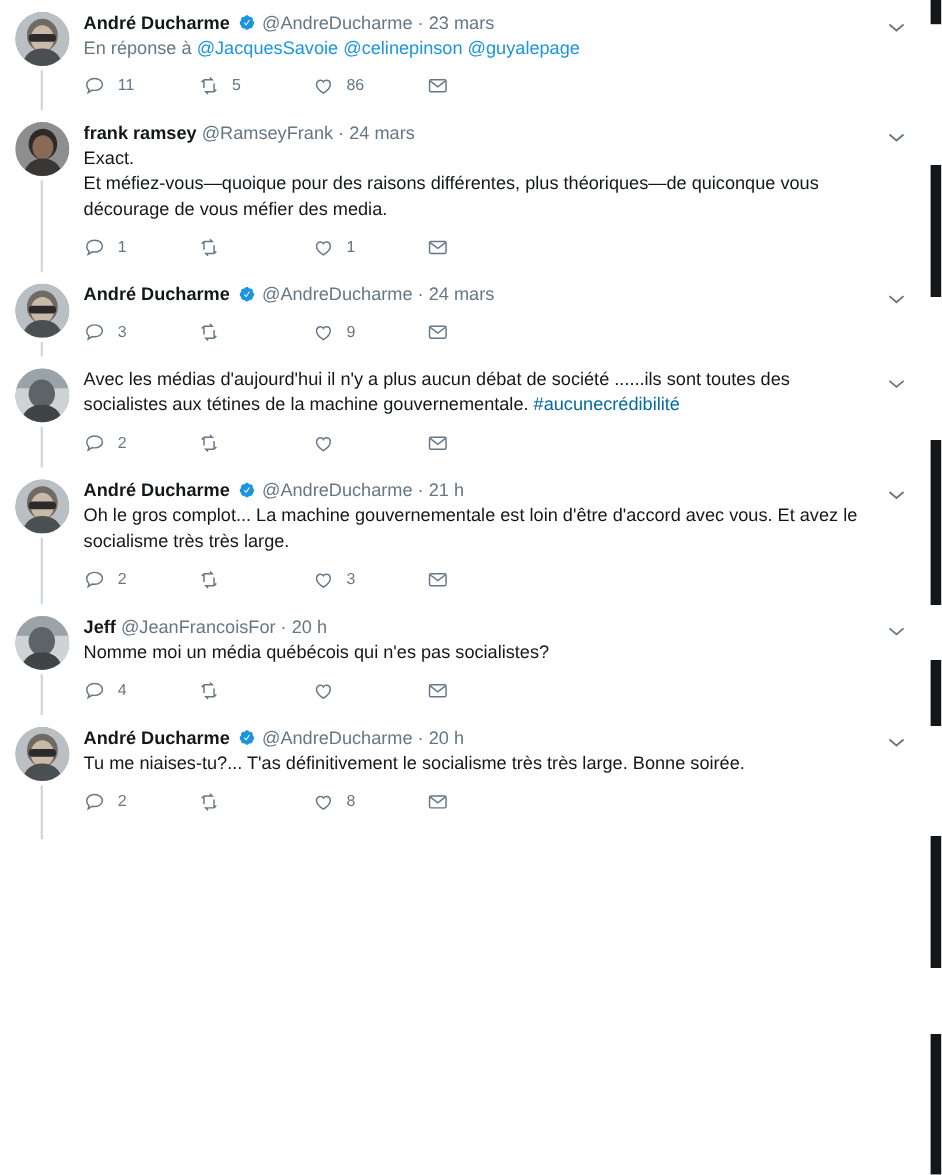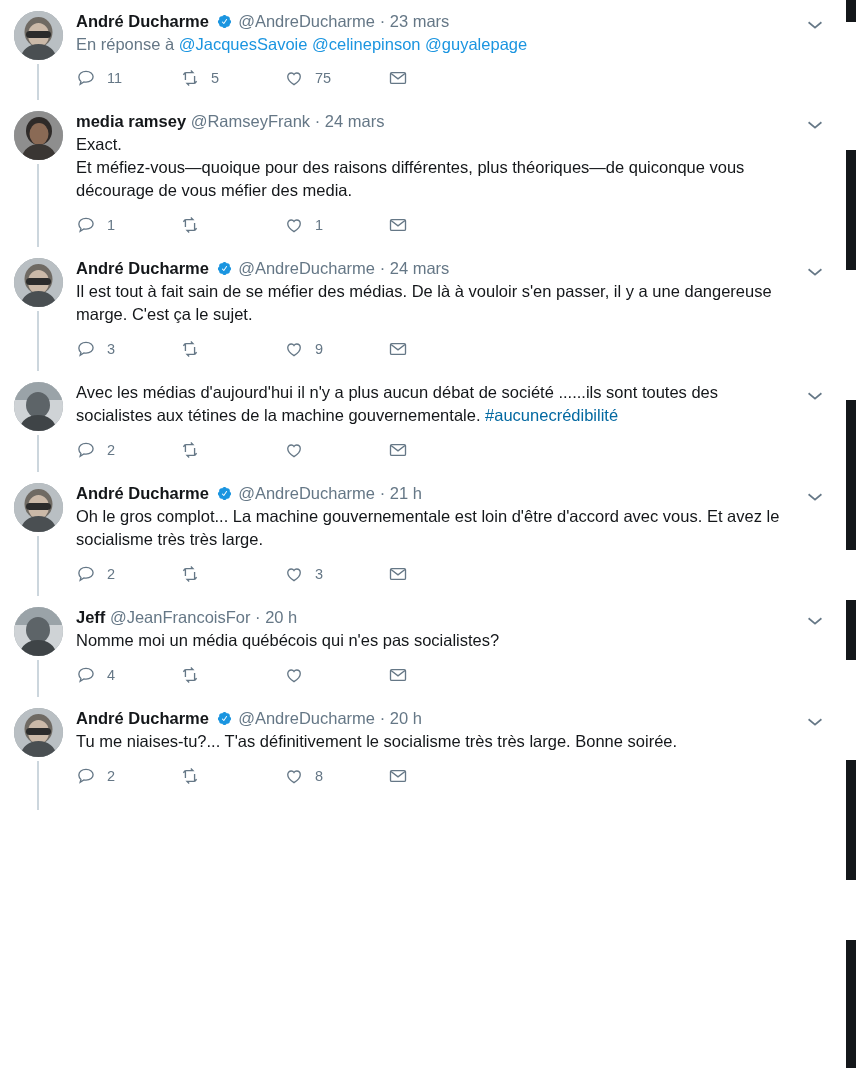--- a/index.html
+++ b/index.html
@@ -177,21 +177,21 @@
                 </svg>
               </span>
             <span class="cnt">5</span>
           </div>
           <div class="action">
             <span>
                 <svg viewBox="0 0 24 24" width="20" height="20">
                   <path fill="none" stroke="#657786" stroke-width="1.6" d="M12 20s-7.5-4.6-7.5-9.4C4.5 7.9 6.4 6 8.8 6c1.5 0 2.6.8 3.2 1.8C12.6 6.8 13.7 6 15.2 6c2.4 0 4.3 1.9 4.3 4.6C19.5 15.4 12 20 12 20z"></path>
                 </svg>
               </span>
-            <span class="cnt">75</span>
+            <span class="cnt">86</span>
           </div>
           <div class="action">
             <span>
                 <svg viewBox="0 0 24 24" width="20" height="20">
                   <rect x="3" y="5.5" width="18" height="13" rx="1.5" fill="none" stroke="#657786" stroke-width="1.6"></rect>
                   <path d="M3.6 6.6L12 13l8.4-6.4" fill="none" stroke="#657786" stroke-width="1.6"></path>
                 </svg>
               </span>
           </div>
         </div>
@@ -210,21 +210,21 @@
             <rect width="49" height="49" fill="#8e8e8e"></rect>
             <ellipse cx="25" cy="20" rx="13" ry="14" fill="#2e2a28"></ellipse>
             <ellipse cx="25" cy="23" rx="9.5" ry="11" fill="#8a6a55"></ellipse>
             <path d="M7 49c2-11 9-16 18-16s16 5 18 16z" fill="#3a3633"></path>
           </svg>
         </div>
         <div class="thread-line"></div>
       </div>
       <div class="body">
         <div class="namerow">
-          <span class="fullname">media ramsey</span>
+          <span class="fullname">frank ramsey</span>
           <span class="handle">@RamseyFrank</span>
           <span class="dot">·</span>
           <span class="time">24 mars</span>
         </div>
         <div class="text">Exact.
 Et méfiez-vous—quoique pour des raisons différentes, plus théoriques—de quiconque vous décourage de vous méfier des media.</div>
         <div class="actions">
           <div class="action">
             <span>
                 <svg viewBox="0 0 24 24" width="20" height="20">
@@ -285,21 +285,20 @@
           <span class="fullname">André Ducharme</span>
           <span class="verified">
             <svg viewBox="0 0 24 24" width="15" height="15">
                 <path fill="#1b95e0" d="M22.5 12.5c0-1.58-.875-2.95-2.148-3.6.154-.435.238-.905.238-1.4 0-2.21-1.71-3.998-3.818-3.998-.47 0-.92.084-1.336.25C14.818 2.415 13.51 1.5 12 1.5s-2.816.917-3.437 2.25c-.415-.165-.866-.25-1.336-.25-2.11 0-3.818 1.79-3.818 4 0 .494.083.964.237 1.4-1.272.65-2.147 2.018-2.147 3.6 0 1.495.782 2.798 1.942 3.486-.02.17-.032.34-.032.514 0 2.21 1.708 4 3.818 4 .47 0 .92-.086 1.335-.25.62 1.334 1.926 2.25 3.437 2.25 1.512 0 2.818-.916 3.437-2.25.415.163.865.248 1.336.248 2.11 0 3.818-1.79 3.818-4 0-.174-.012-.344-.033-.513 1.158-.687 1.943-1.99 1.943-3.484zm-6.616-3.334l-4.334 6.5c-.145.217-.382.334-.625.334-.143 0-.288-.04-.416-.126l-.115-.094-2.415-2.415c-.293-.293-.293-.768 0-1.06s.768-.294 1.06 0l1.77 1.767 3.825-5.74c.23-.345.696-.436 1.04-.207.346.23.44.696.21 1.04z"></path>
               </svg>
           </span>
           <span class="handle">@AndreDucharme</span>
           <span class="dot">·</span>
           <span class="time">24 mars</span>
         </div>
-        <div class="text">Il est tout à fait sain de se méfier des médias. De là à vouloir s'en passer, il y a une dangereuse marge. C'est ça le sujet.</div>
         <div class="actions">
           <div class="action">
             <span>
                 <svg viewBox="0 0 24 24" width="20" height="20">
                   <path fill="none" stroke="#657786" stroke-width="1.6" d="M3.5 10.5c0-3.6 3.4-6.5 8.5-6.5s8.5 2.9 8.5 6.5-3.4 6.5-8.5 6.5c-.9 0-1.8-.1-2.6-.3L5 19.5l.9-3.4c-1.5-1.2-2.4-2.8-2.4-4.6z"></path>
                 </svg>
               </span>
             <span class="cnt">3</span>
           </div>
           <div class="action">

